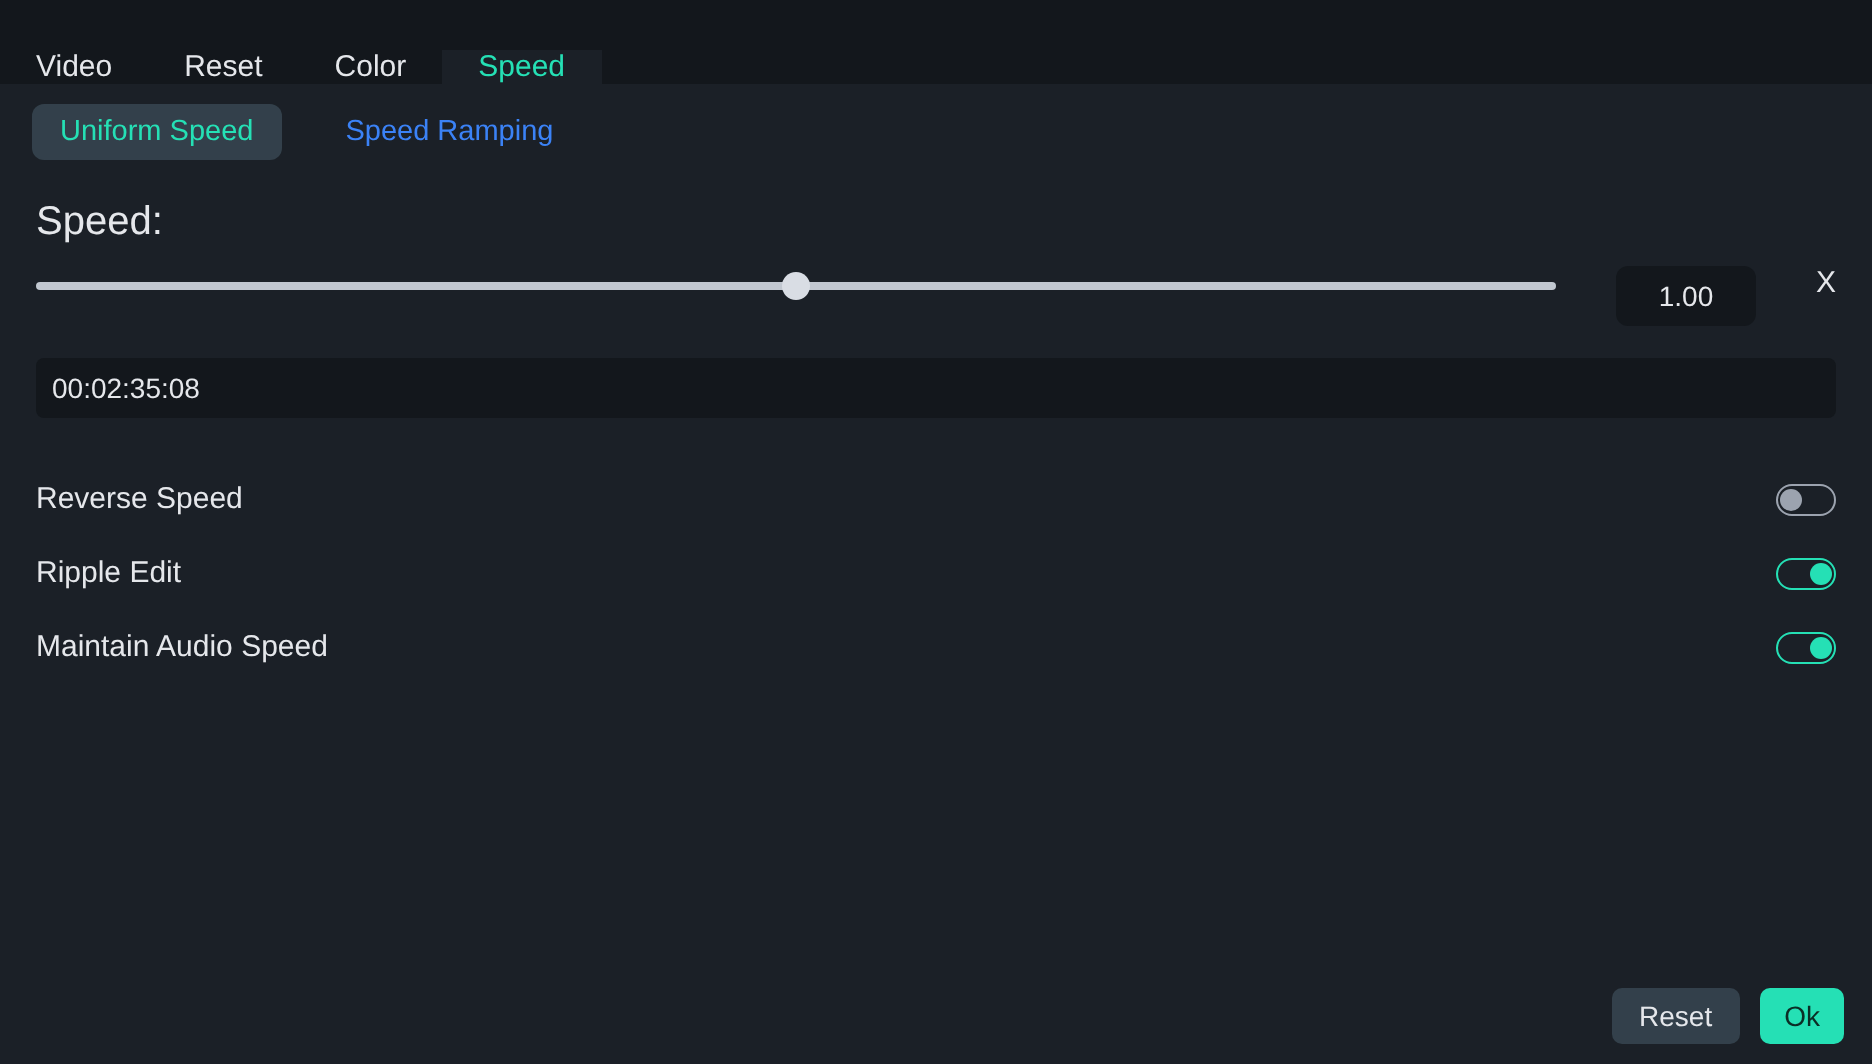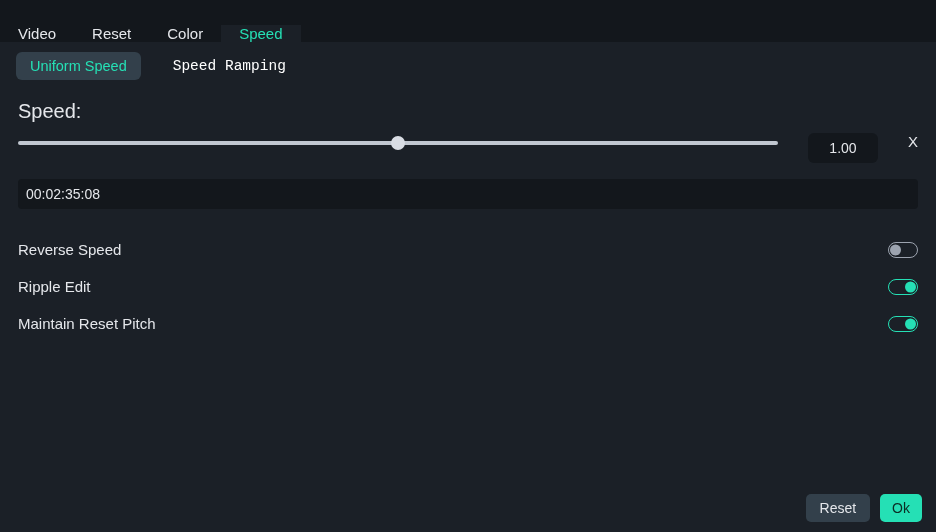--- a/index.html
+++ b/index.html
@@ -44,21 +44,21 @@
     font-size: 14.5px;
     color: #e5e7eb;
     cursor: pointer;
     border-radius: 6px;
     text-align: center;
   }
   .sub-tab.active {
     background: #33404b;
     color: #25e0b5;
   }
-  .sub-tab.plain { color: #ffffff; font-family: Liberation Mono, monospace; }
+  .sub-tab.plain { color: #3b82f6; }
 
   
   .content {
     padding: 10px 18px 0 18px;
   }
   .label-row { margin-top: 6px; margin-bottom: 10px; }
   .label { font-size: 20px; color: #e5e7eb; }
 
   
   .slider-row {
@@ -227,21 +227,21 @@
   </div>
 
   <div class="toggle-row">
     <span class="label">Ripple Edit</span>
     <div class="toggle on">
       <div class="knob"></div>
     </div>
   </div>
 
   <div class="toggle-row">
-    <span class="label">Maintain Reset Pitch</span>
+    <span class="label">Maintain Audio Speed</span>
     <div class="toggle on">
       <div class="knob"></div>
     </div>
   </div>
 
 </div>
 
 <div class="footer">
   <button class="btn btn-reset">Reset</button>
   <button class="btn btn-ok">Ok</button>

